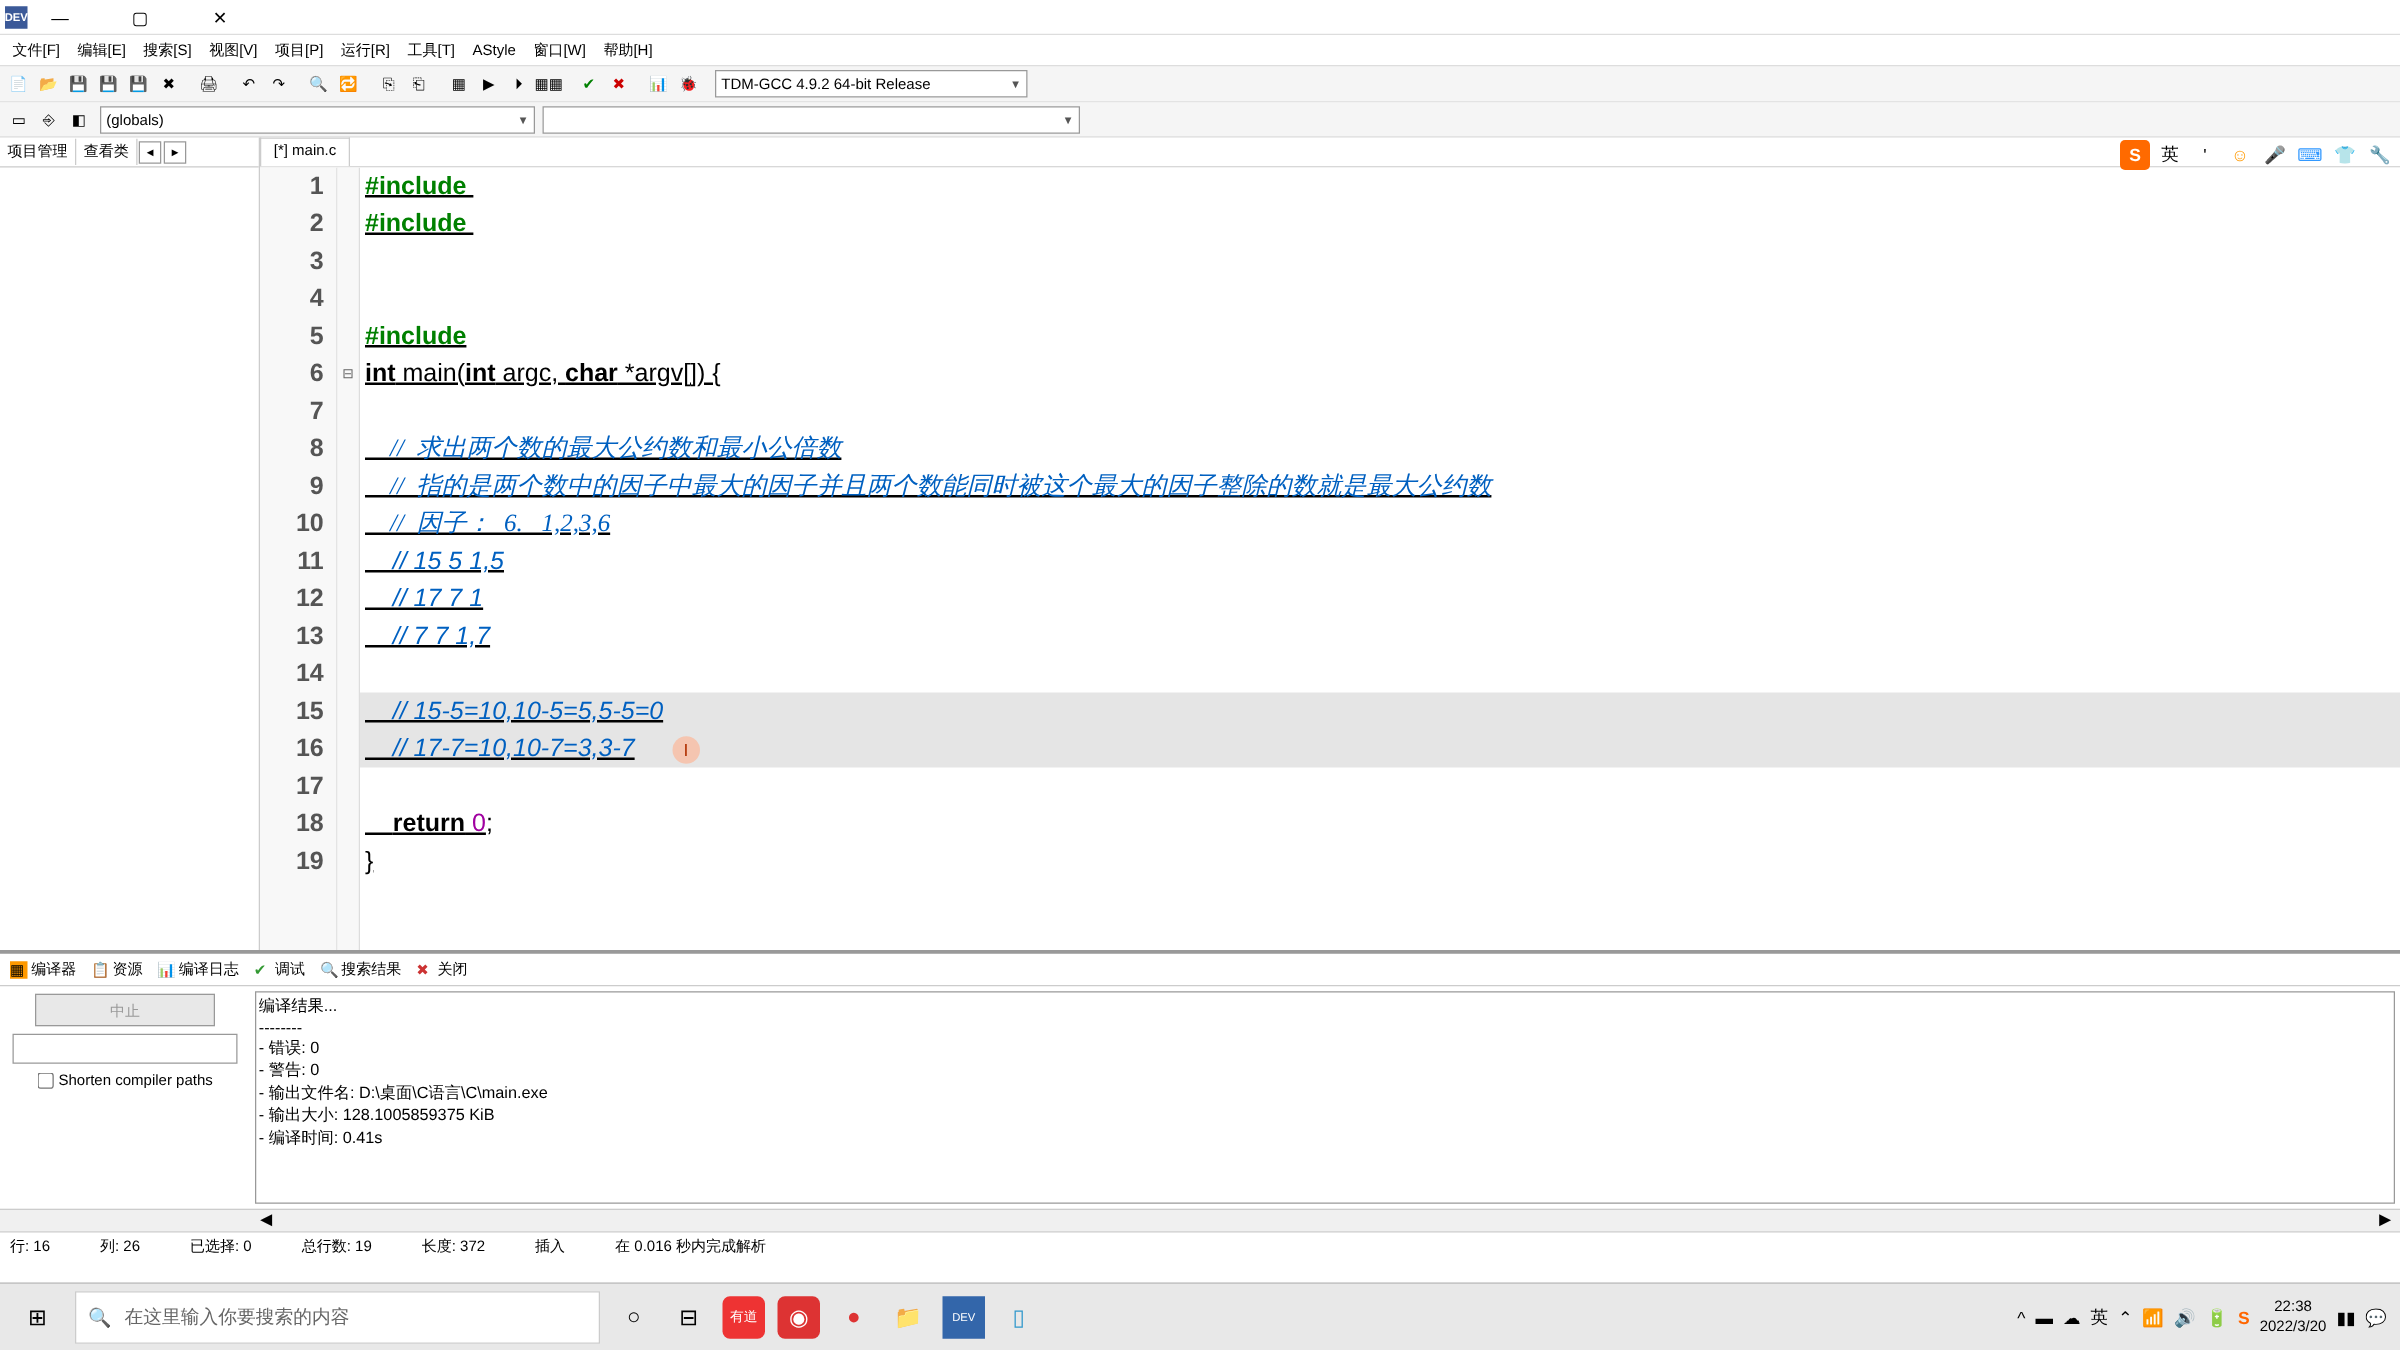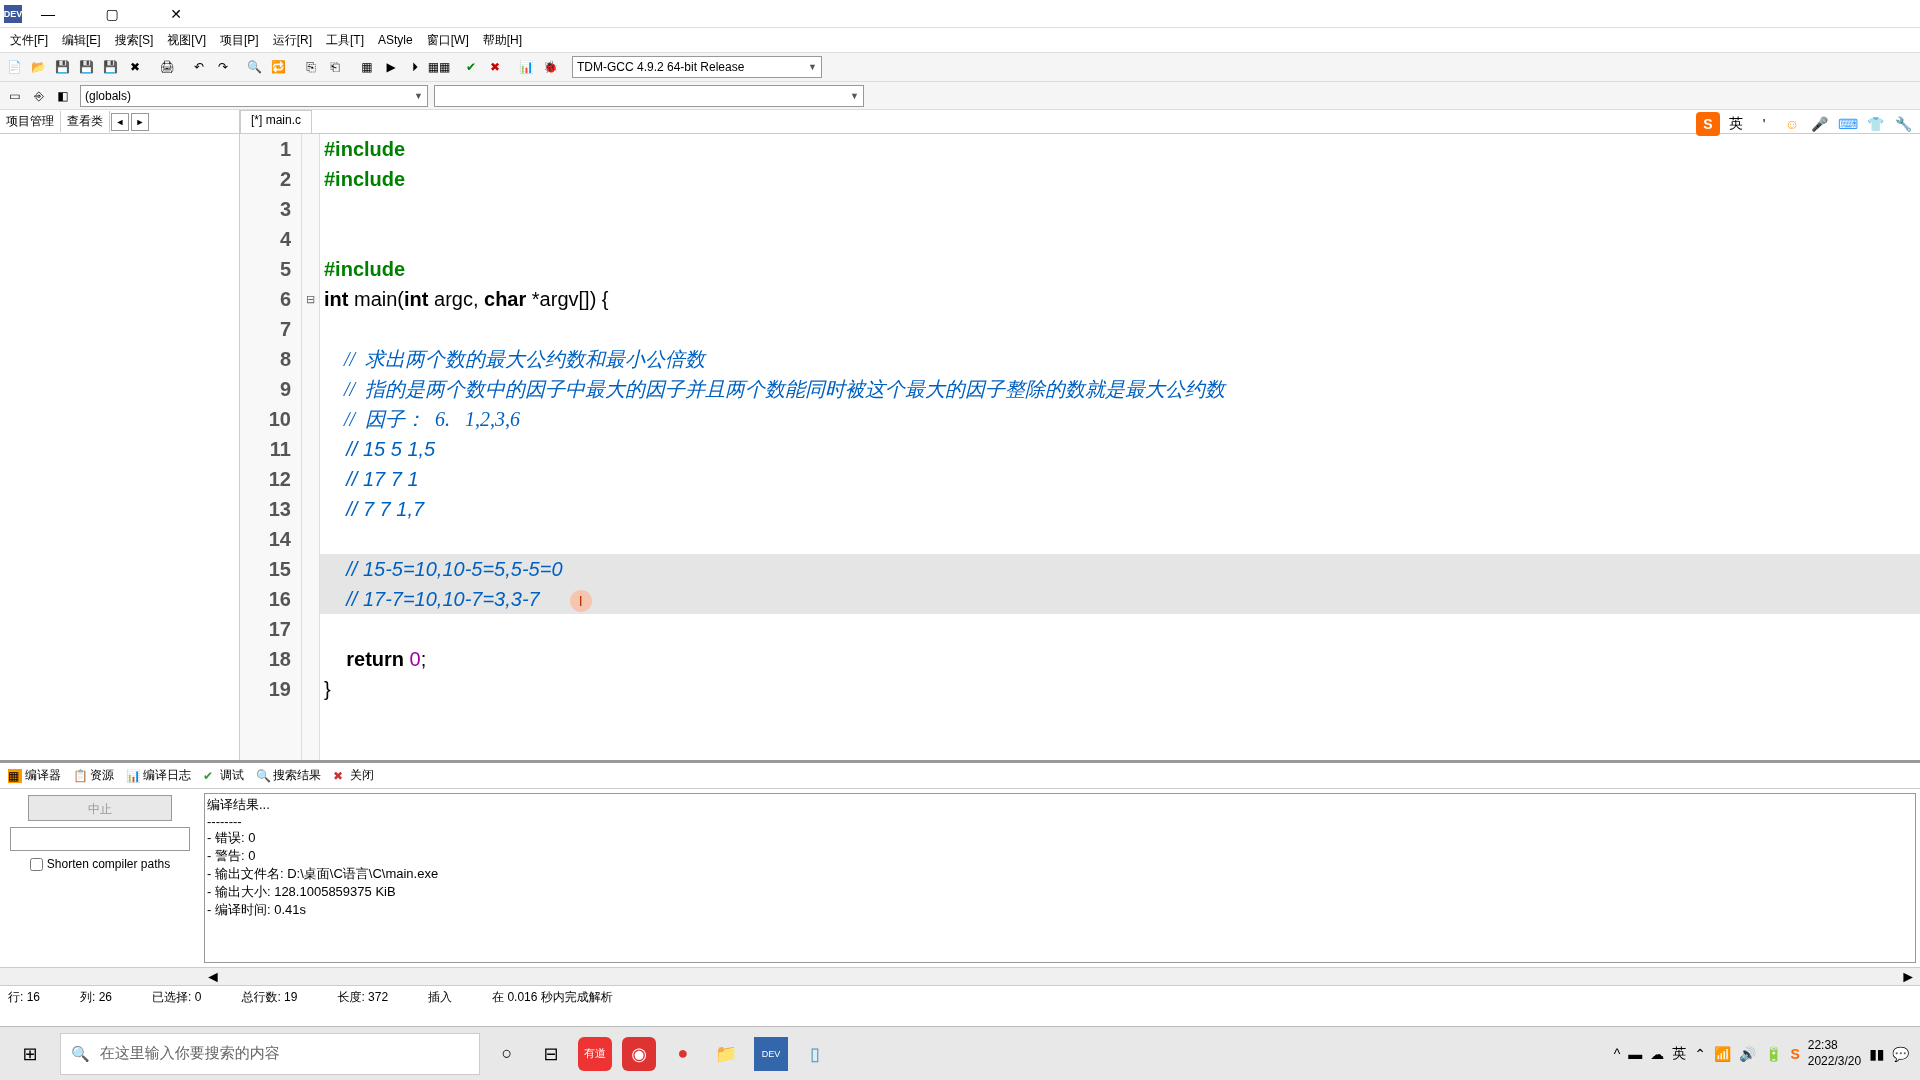--- a/index.html
+++ b/index.html
@@ -12,33 +12,33 @@
 .menubar { height: 24px; display: flex; align-items: center; padding: 0 4px; font-size: 12px; gap: 2px; }
 .menubar .mitem { padding: 2px 6px; cursor: pointer; }
 .toolbar1 { height: 30px; display: flex; align-items: center; padding: 0 4px; gap: 2px; border-top: 1px solid #ddd; border-bottom: 1px solid #ddd; background: #f5f5f5; }
 .tbtn { width: 22px; height: 22px; display: flex; align-items: center; justify-content: center; cursor: pointer; font-size: 12px; border: 1px solid transparent; }
 .tsep { width: 6px; }
 .compiler-select { margin-left: 8px; width: 250px; height: 22px; font-size: 12px; font-family: monospace; border: 1px solid #999; background: #fff; padding: 0 4px; display: flex; align-items: center; justify-content: space-between; }
 .toolbar2 { height: 28px; display: flex; align-items: center; padding: 0 4px; gap: 2px; border-bottom: 1px solid #ddd; background: #f5f5f5; }
 .scope-select { width: 348px; height: 22px; font-size: 12px; font-family: monospace; border: 1px solid #999; background: #fff; padding: 0 4px; display: flex; align-items: center; justify-content: space-between; margin-left: 4px; }
 .func-select { width: 430px; height: 22px; font-size: 12px; border: 1px solid #999; background: #fff; margin-left: 4px; display: flex; align-items: center; justify-content: space-between; padding: 0 4px; }
 .main-area { display: flex; height: 650px; }
-.left-panel { width: 240px; border-right: 1px solid #ccc; display: flex; flex-direction: column; }
+.left-panel { width: 208px; border-right: 1px solid #ccc; display: flex; flex-direction: column; }
 .left-tabs { height: 24px; display: flex; font-size: 12px; border-bottom: 1px solid #ccc; align-items: center; }
 .ltab { padding: 2px 6px; border-right: 1px solid #ccc; cursor: pointer; }
 .ltab.active { background: #fff; }
 .navbtn { width: 18px; height: 18px; border: 1px solid #999; display: flex; align-items: center; justify-content: center; font-size: 9px; cursor: pointer; margin: 0 1px; }
 .editor-area { flex: 1; display: flex; flex-direction: column; }
 .editor-tabs { height: 24px; display: flex; border-bottom: 1px solid #ccc; }
 .etab { padding: 2px 10px; font-size: 12px; border: 1px solid #ccc; border-bottom: none; background: #fff; cursor: pointer; }
 .code-area { flex: 1; display: flex; font-family: Consolas, monospace; font-size: 20px; overflow: hidden; background: #fff; }
 .gutter { width: 62px; text-align: right; padding-right: 10px; color: #555; background: #f8f8f8; border-right: 1px solid #ddd; }
 .fold-gutter { width: 18px; background: #f8f8f8; border-right: 1px solid #ddd; }
 .code-lines { flex: 1; white-space: pre; }
-.code-line { height: 30px; line-height: 30px; padding-left: 4px; }
+.code-line { height: 30px; line-height: 30px; padding-left: 4px; text-decoration: underline; }
 .gutter-line { height: 30px; line-height: 30px; font-weight: bold; }
 .fold-line { height: 30px; line-height: 30px; text-align: center; font-size: 11px; color: #666; }
 .hl { background: #e5e5e5; }
 .kw { color: #000; font-weight: bold; }
 .pp { color: #008000; font-weight: bold; }
 .cm { color: #0060c0; font-style: italic; }
 .cm2 { color: #0060c0; font-style: italic; font-family: "KaiTi", serif; }
 .num { color: #a000a0; }
 .cursor-mark { display: inline-block; width: 22px; height: 22px; background: #f5c5b0; border-radius: 50%; vertical-align: middle; text-align: center; line-height: 22px; color: #b03000; font-size: 14px; margin-left: 30px; }
 .bottom-panel { border-top: 3px solid #999; }
@@ -53,21 +53,21 @@
 .bottom-right { flex: 1; border: 1px solid #999; margin: 4px; background: #fff; font-family: Consolas, "SimSun", monospace; font-size: 13px; padding: 2px; overflow: auto; position: relative; }
 .bottom-hscroll { height: 18px; background: #f0f0f0; border-top: 1px solid #ccc; display: flex; align-items: center; }
 .statusbar { height: 24px; border-top: 1px solid #ccc; display: flex; align-items: center; font-size: 12px; padding: 0 8px; gap: 40px; }
 .taskbar { position: absolute; bottom: 0; left: 0; right: 0; height: 54px; background: #e8e8e8; border-top: 1px solid #bbb; display: flex; align-items: center; }
 .start-btn { width: 60px; height: 54px; display: flex; align-items: center; justify-content: center; font-size: 18px; }
 .searchbox { width: 420px; height: 42px; background: #fff; border: 1px solid #ccc; display: flex; align-items: center; padding: 0 10px; gap: 10px; font-size: 15px; color: #666; }
 .task-icons { display: flex; gap: 10px; margin-left: 10px; align-items: center; }
 .task-icon { width: 34px; height: 34px; display: flex; align-items: center; justify-content: center; font-size: 18px; cursor: pointer; }
 .tray { margin-left: auto; display: flex; align-items: center; gap: 8px; padding-right: 10px; font-size: 12px; }
 .tray-icon { font-size: 14px; cursor: pointer; }
-.clock { text-align: left; font-size: 12px; line-height: 1.3; }
+.clock { text-align: center; font-size: 12px; line-height: 1.3; }
 .ime-bar { position: absolute; right: 4px; top: 112px; display: flex; gap: 4px; align-items: center; }
 .ime-icon { width: 24px; height: 24px; display: flex; align-items: center; justify-content: center; font-size: 14px; }
 .sogou-icon { background: #ff6a00; color: #fff; border-radius: 4px; font-weight: bold; }
 .dropdown-arrow { font-size: 9px; color: #555; }
 </style>
 </head>
 <body>
 
 <div class="titlebar">
   <div class="icon">DEV</div>

